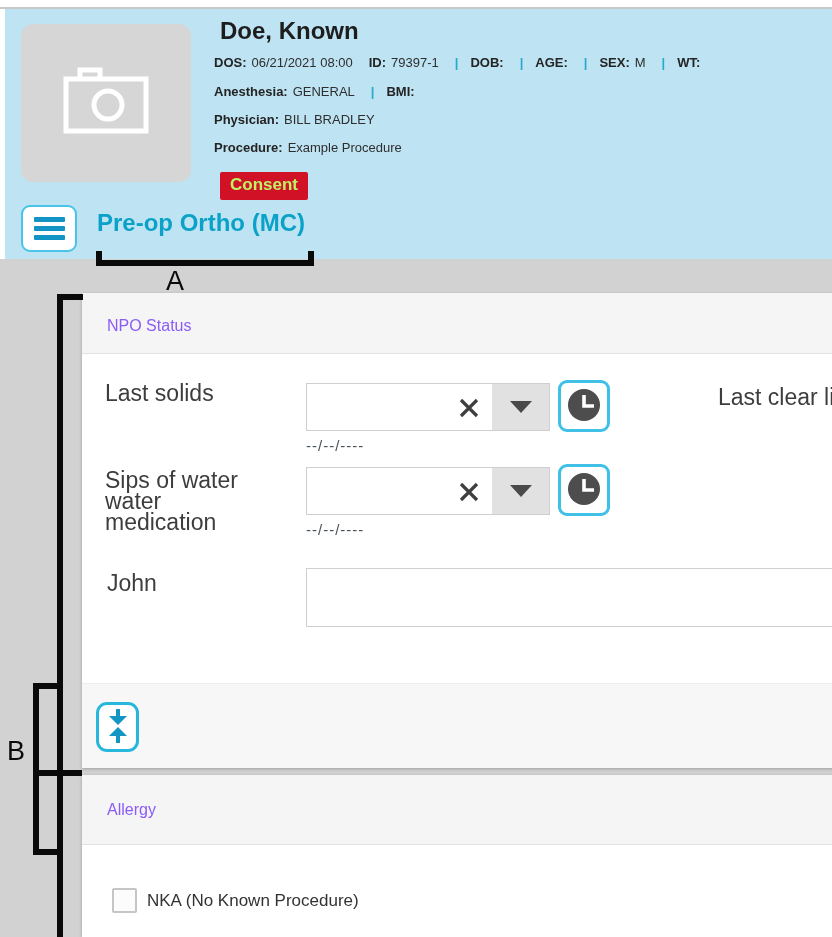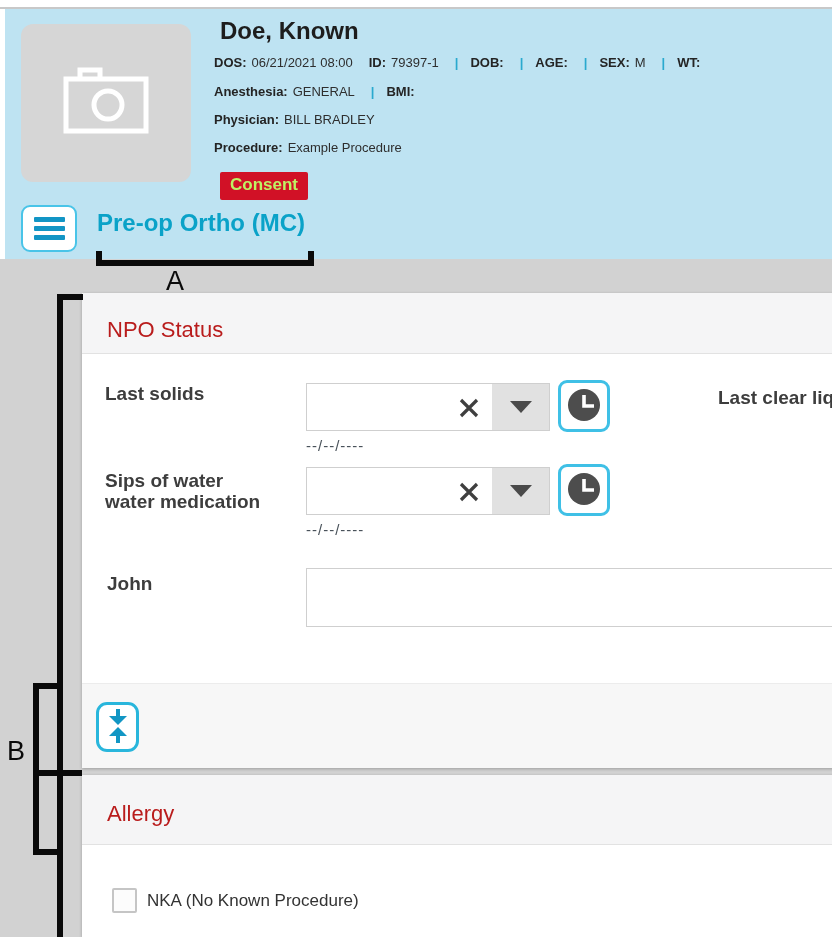--- a/index.html
+++ b/index.html
@@ -29,30 +29,30 @@
               align-items:center; justify-content:center; gap:4px; cursor:pointer; }
   .menu-btn .bar { width:31px; height:5px; background:#1295c5; border-radius:1px; }
   .form-title { position:absolute; left:92px; top:200px; font-size:24px; font-weight:bold; color:#0aa2c8; }
 
   
   .canvas { position:absolute; left:0; top:259px; width:832px; height:678px; background:#d2d2d2; }
 
   
   .card { position:absolute; left:82px; width:790px; background:#ffffff; box-shadow:0 1px 3px rgba(0,0,0,0.25); }
   .card-header { background:#f5f5f6; border-bottom:1px solid #e2e2e2; }
-  .card-title { font-size:22px; color:#b91c1c; }
+  .card-title { font-size:16px; color:#8b5cf6; }
 
   .npo-card { top:293px; height:475px; }
   .npo-card .card-header { height:61px; }
   .npo-card .card-title { position:absolute; left:25px; top:24px; }
   .allergy-card { top:775px; height:162px; }
   .allergy-card .card-header { height:70px; }
   .allergy-card .card-title { position:absolute; left:25px; top:26px; }
 
-  .field-label { position:absolute; font-size:19px; font-weight:bold; color:#3d3d3d; line-height:21px; }
+  .field-label { position:absolute; font-size:23px; font-weight:normal; color:#3d3d3d; line-height:21px; }
 
   
   .date-group { position:absolute; width:244px; height:48px; border:1px solid #cfcfcf; display:flex; background:#fff; }
   .date-input { flex:1; position:relative; background:#fff; border:none; outline:none; font-size:16px; padding:0 34px 0 8px; min-width:0; }
   .clear-x { position:absolute; right:68px; top:12px; width:24px; height:24px; cursor:pointer; display:flex;
              align-items:center; justify-content:center; }
   .dd-btn { width:57px; background:#e1e1e1; border:none; cursor:pointer; display:flex; align-items:center; justify-content:center; }
   .dd-tri { width:0; height:0; border-left:11px solid transparent; border-right:11px solid transparent; border-top:12px solid #4a4a4a; }
   .clock-btn { position:absolute; width:52px; height:52px; background:#fff; border:3px solid #3fc0e6; border-radius:9px;
                display:flex; align-items:center; justify-content:center; cursor:pointer; }

